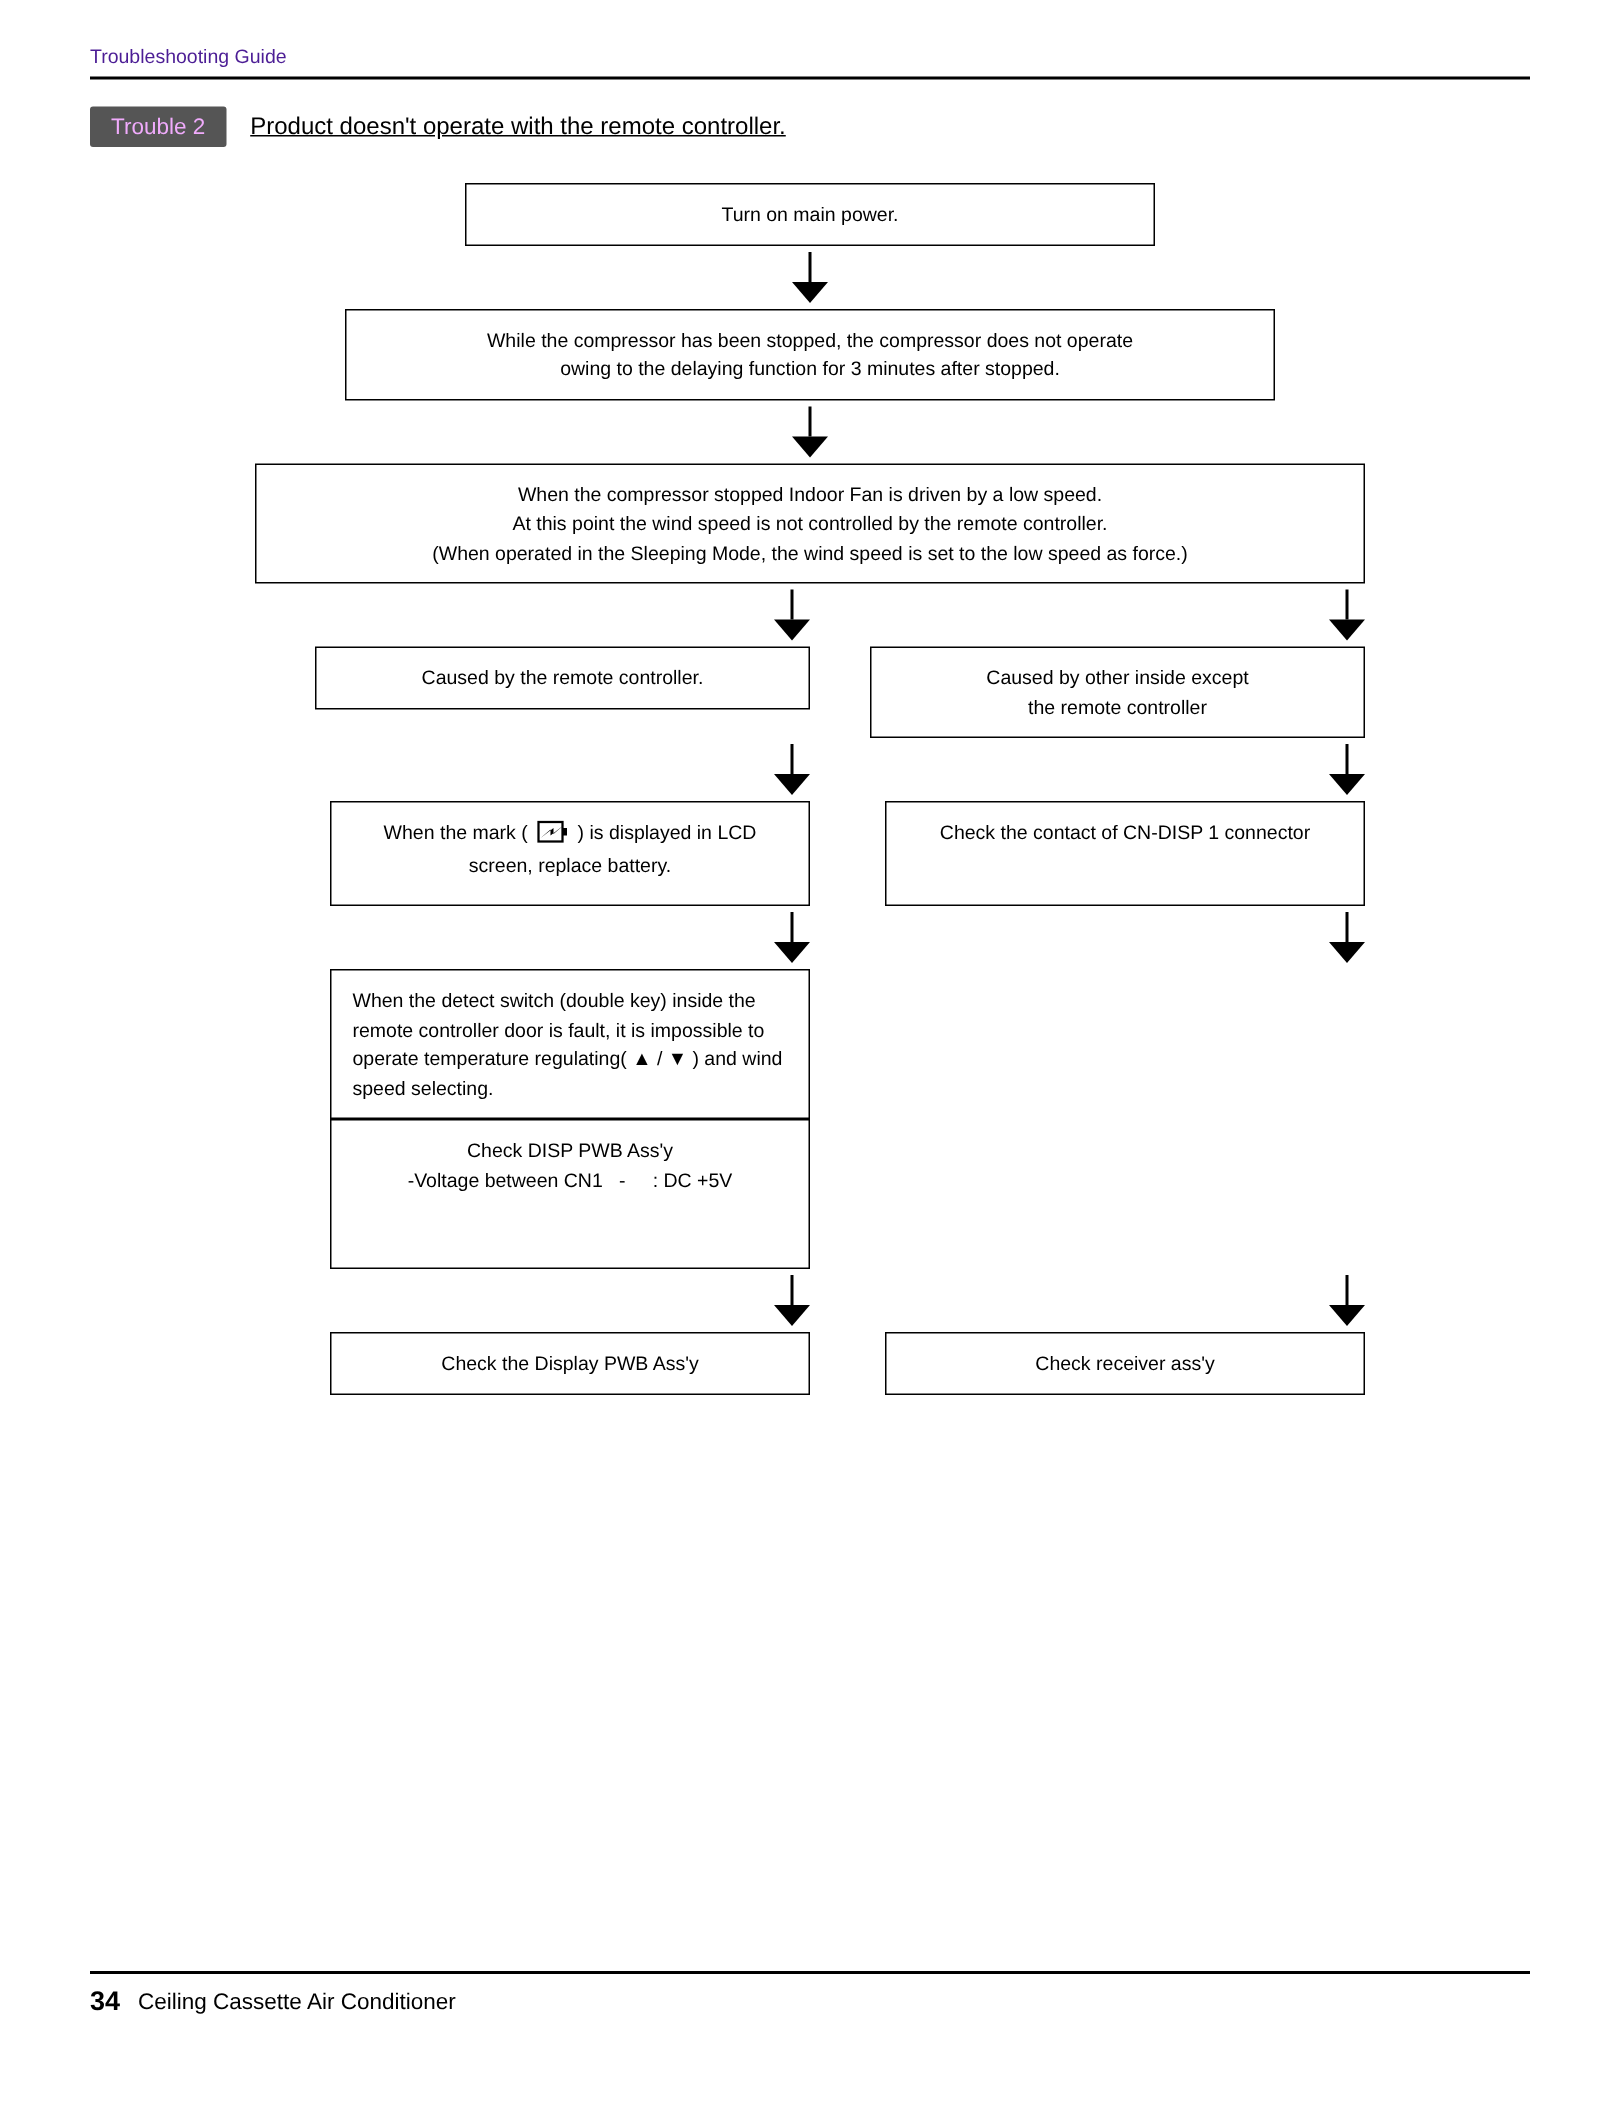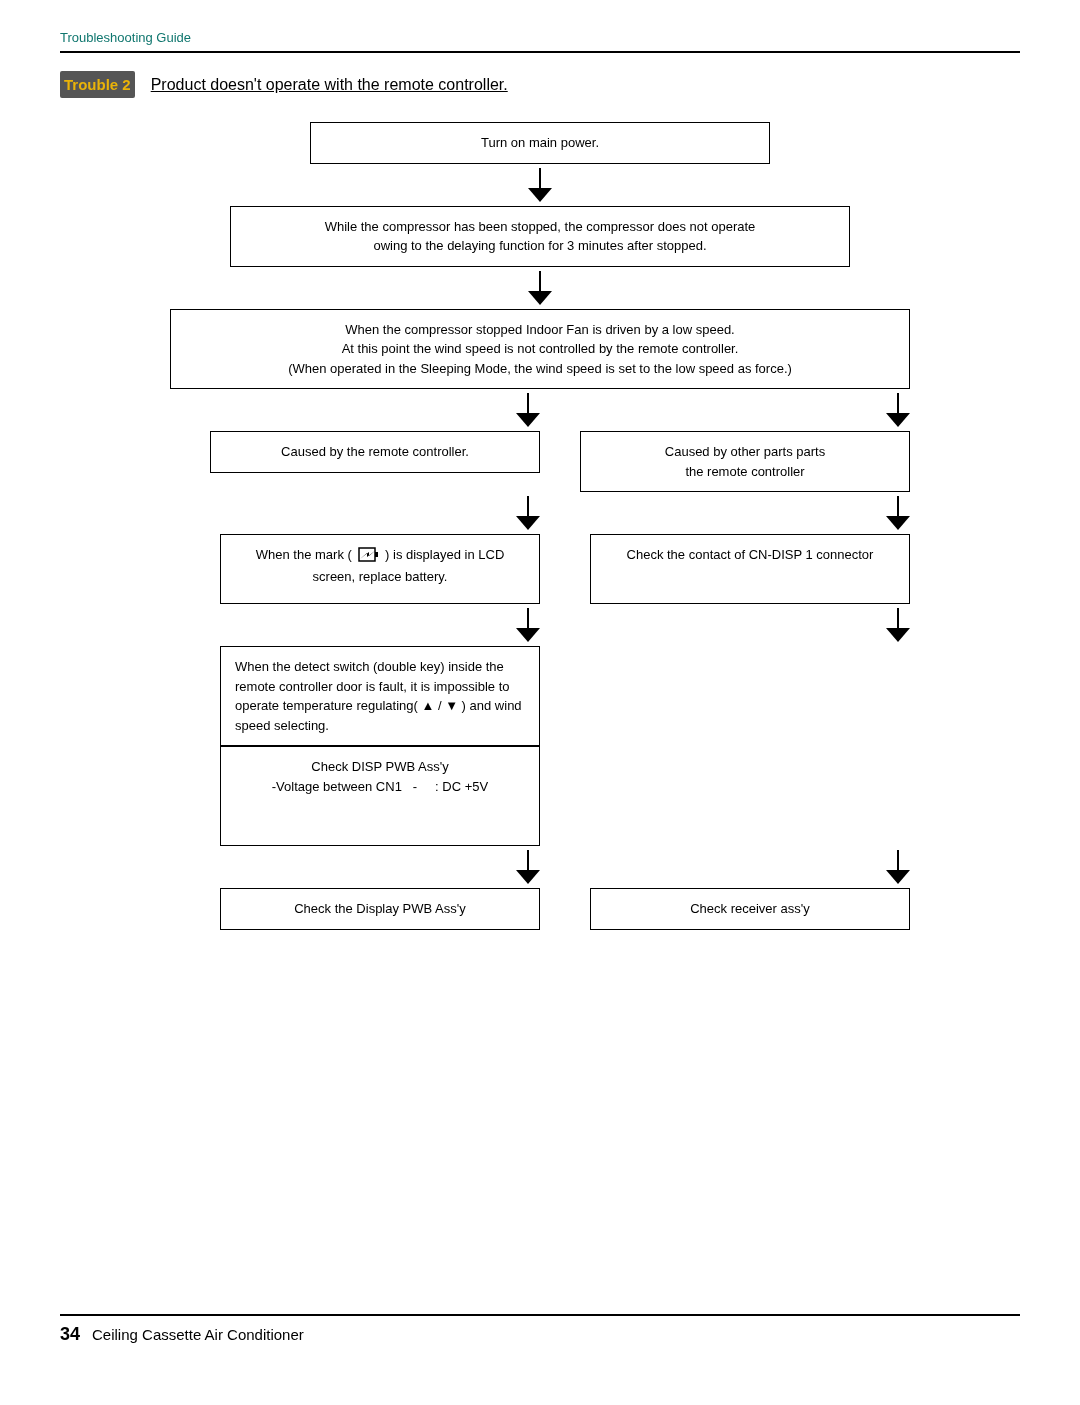--- a/index.html
+++ b/index.html
@@ -21,36 +21,36 @@
     }
 
     
     .page-header {
       border-bottom: 2px solid #000;
       padding-bottom: 6px;
       margin-bottom: 18px;
     }
     .page-header-title {
       font-size: 13px;
-      color: #0f766e;
+      color: #4c1d95;
     }
 
     
     .trouble-row {
       display: flex;
       align-items: center;
       gap: 16px;
       margin-bottom: 24px;
     }
     .trouble-badge {
       background: #555;
-      color: #eab308;
+      color: #f0abfc;
       font-size: 15px;
-      font-weight: bold;
-      padding: 5px 4px;
+      font-weight: normal;
+      padding: 5px 14px;
       border-radius: 2px;
       white-space: nowrap;
     }
     .trouble-description {
       font-size: 16px;
       font-weight: normal;
       text-decoration: underline;
     }
 
     
@@ -193,21 +193,21 @@
     </div>
 
     <div class="split-row" style="width:740px;">
       <div class="split-col">
         <div class="flow-box flow-box-half">
           <span>Caused by the remote controller.</span>
         </div>
       </div>
       <div class="split-col">
         <div class="flow-box flow-box-half">
-          <span style="white-space:pre-line;">Caused by other parts parts
+          <span style="white-space:pre-line;">Caused by other inside except
 the remote controller</span>
         </div>
       </div>
     </div>
 
     <div class="split-row" style="width:740px;">
       <div class="split-col">
         <div class="arrow-down">
           <div class="arrow-line"></div>
           <div class="arrow-chevron"></div>

